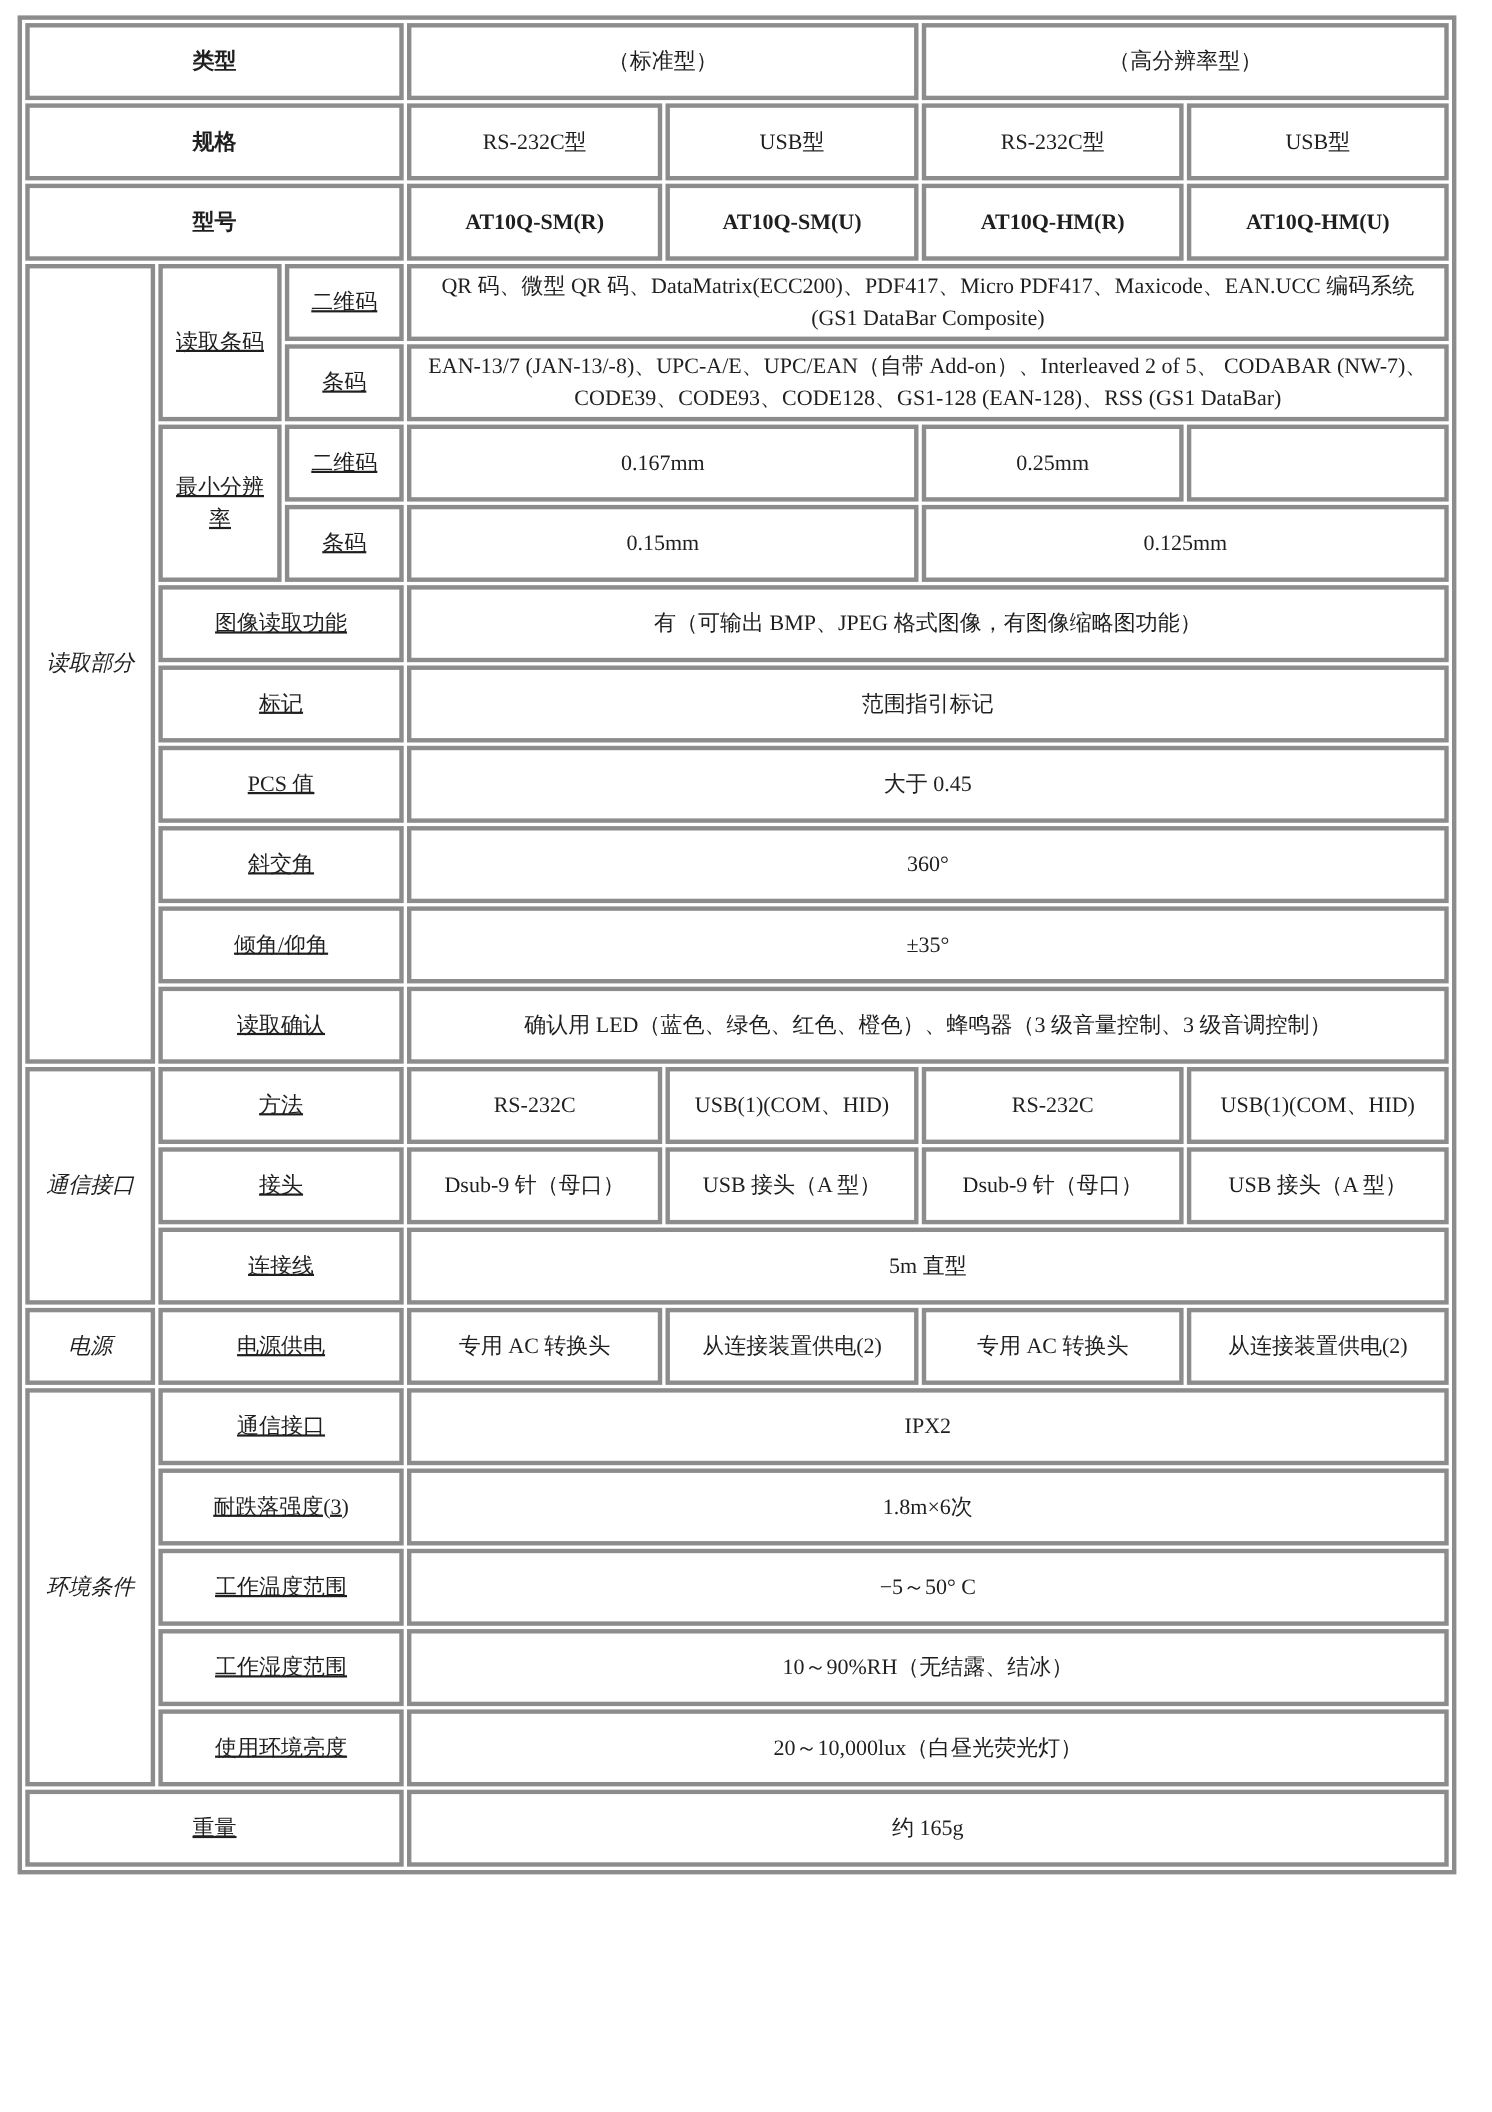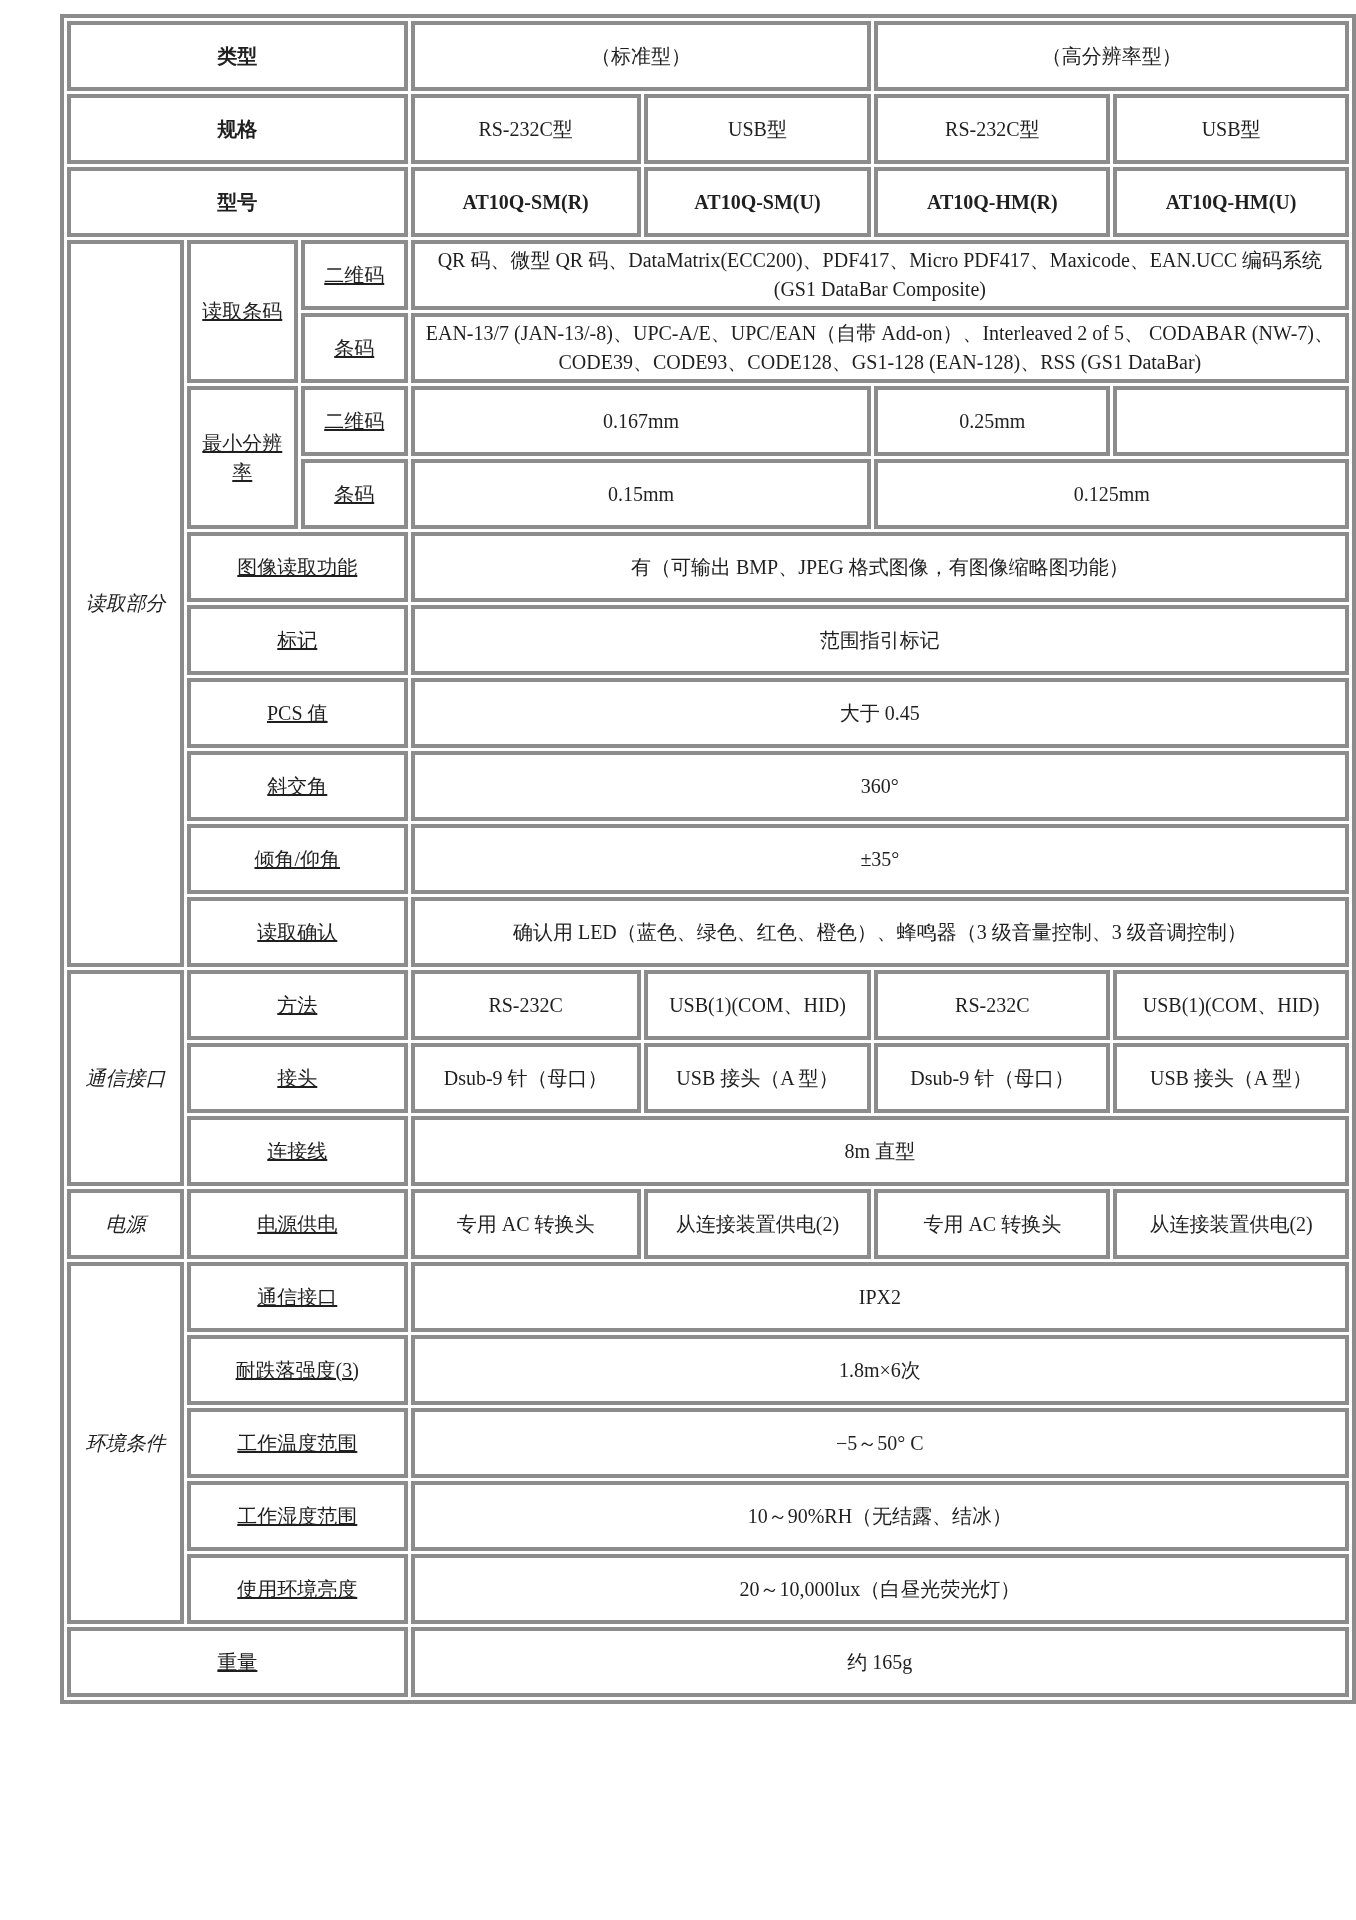--- a/index.html
+++ b/index.html
@@ -6,21 +6,21 @@
     margin: 0;
     padding: 0;
     background: #ffffff;
     font-family: "Liberation Serif", "DejaVu Serif", serif;
   }
   body {
     width: 1356px;
     height: 1920px;
     overflow: hidden;
   }
-  .wrap { padding: 14px 0 0 16px; margin-left: 44px; }
+  .wrap { padding: 14px 0 0 16px; }
 
   table.spec {
     border-collapse: separate;
     border-spacing: 3px;
     table-layout: fixed;
     background: #ffffff;
     border: 4px solid #8c8c8c;
   }
   table.spec td {
     border: 4px solid #8c8c8c;
@@ -151,21 +151,21 @@
   <tr>
     <td colspan="2" class="lbl">接头</td>
     <td class="val small">Dsub-9 针（母口）</td>
     <td class="val small">USB 接头（A 型）</td>
     <td class="val small">Dsub-9 针（母口）</td>
     <td class="val small">USB 接头（A 型）</td>
   </tr>
 
   <tr>
     <td colspan="2" class="lbl">连接线</td>
-    <td colspan="4" class="val">8m 直型</td>
+    <td colspan="4" class="val">5m 直型</td>
   </tr>
 
   <tr>
     <td class="sect">电源</td>
     <td colspan="2" class="lbl">电源供电</td>
     <td class="val small">专用 AC 转换头</td>
     <td class="val small blue">从连接装置供电(2)</td>
     <td class="val small">专用 AC 转换头</td>
     <td class="val small blue">从连接装置供电(2)</td>
   </tr>

